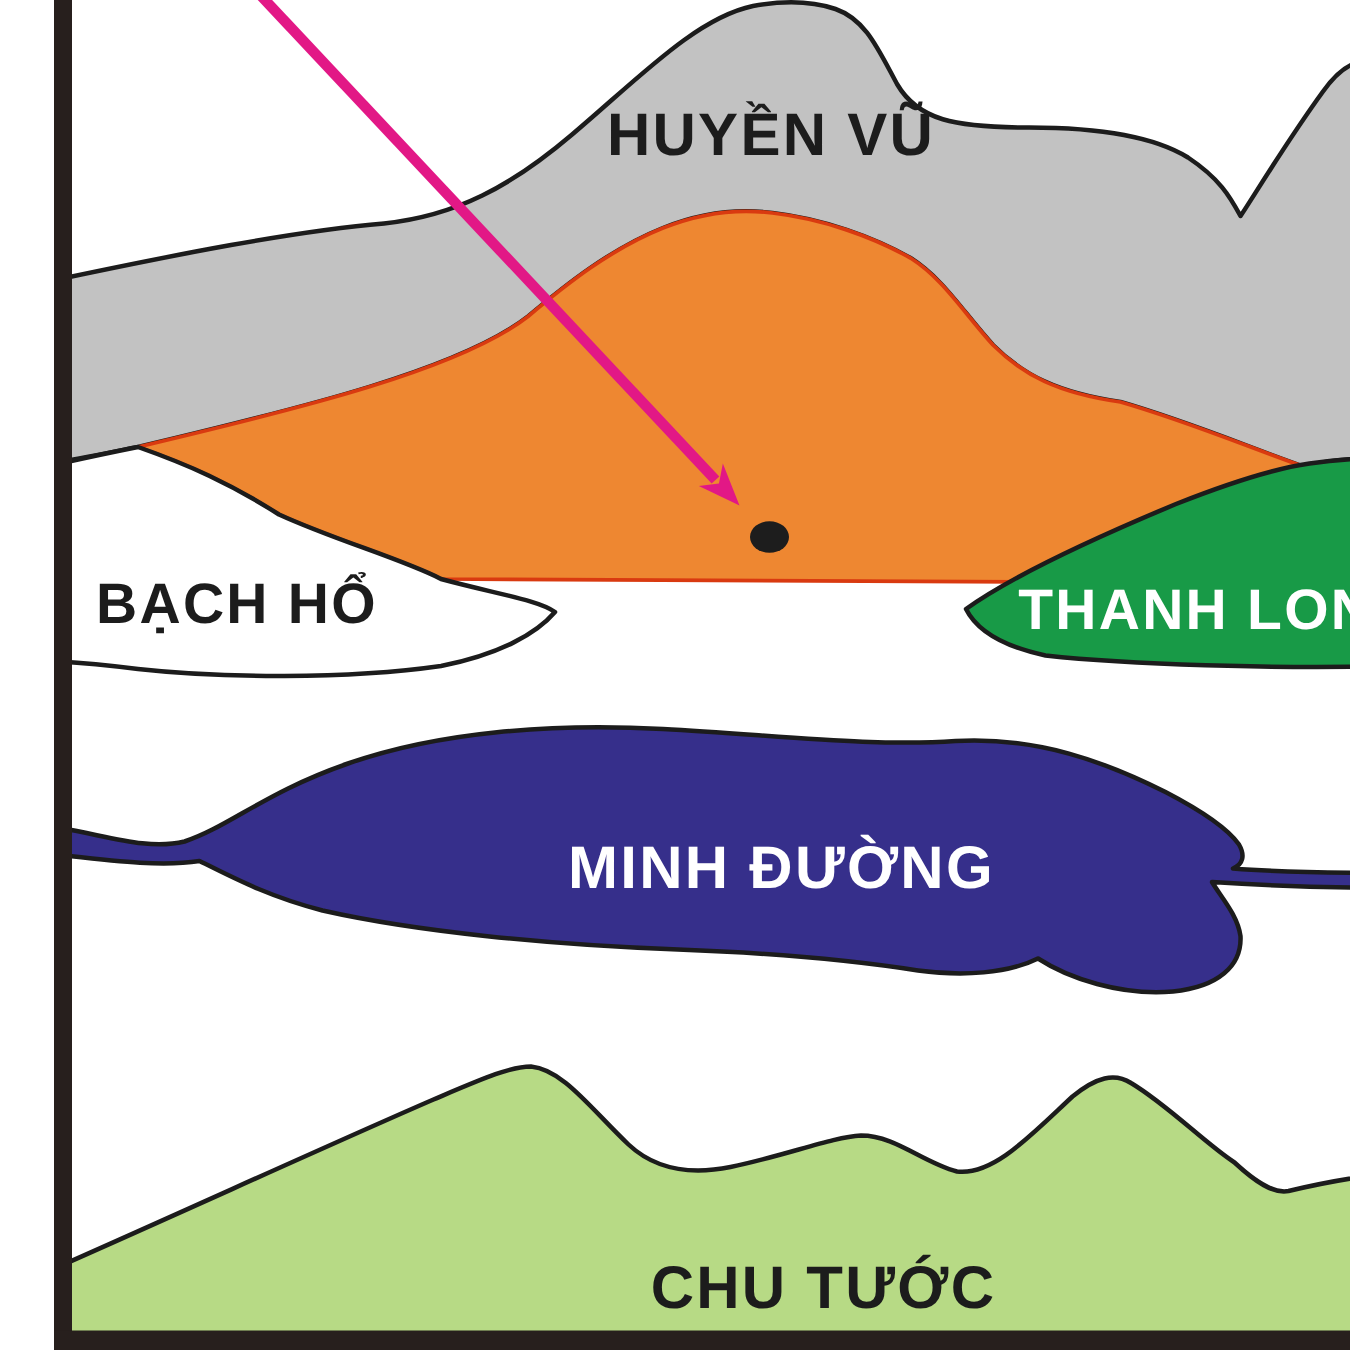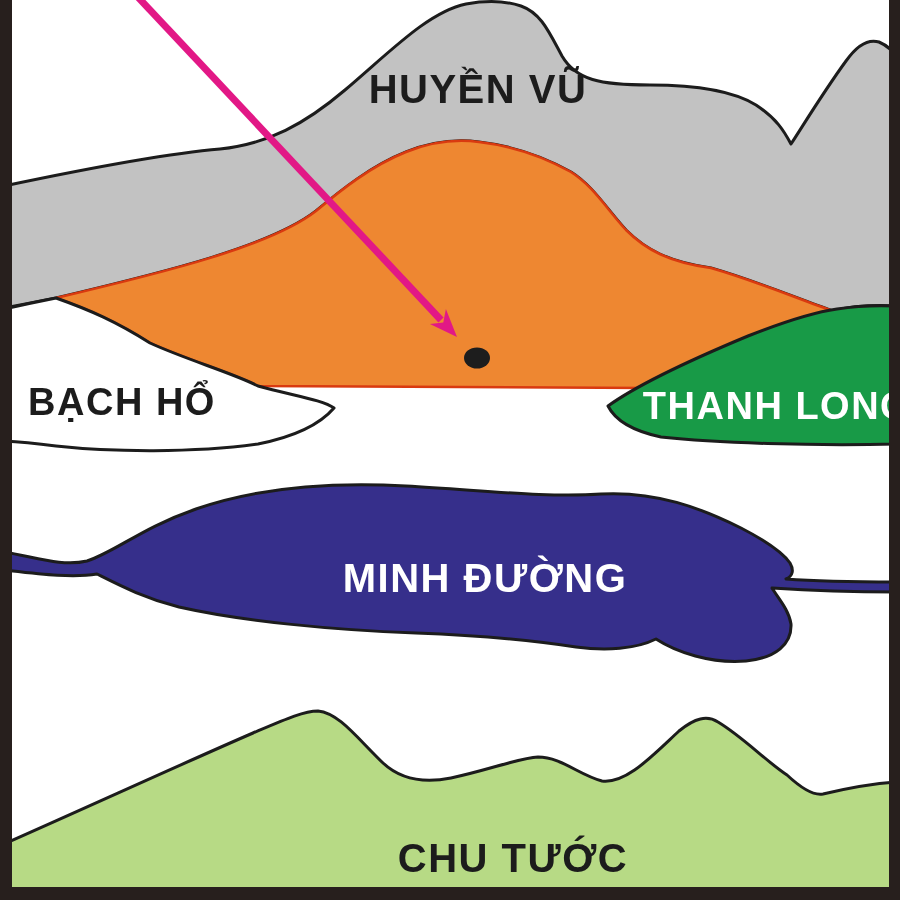--- a/index.html
+++ b/index.html
@@ -8,20 +8,21 @@
     width: 900px;
     height: 900px;
     background: #ffffff;
     overflow: hidden;
   }
   .stage {
     position: relative;
     width: 848px;
     height: 900px;
     font-family: "Liberation Sans", sans-serif;
+    margin-left: 36px;
   }
   svg { display: block; }
   .region-outline {
     stroke: #1c1c1c;
     stroke-width: 3;
     stroke-linejoin: round;
   }
   .lbl {
     font-family: "Liberation Sans", sans-serif;
     font-weight: bold;

